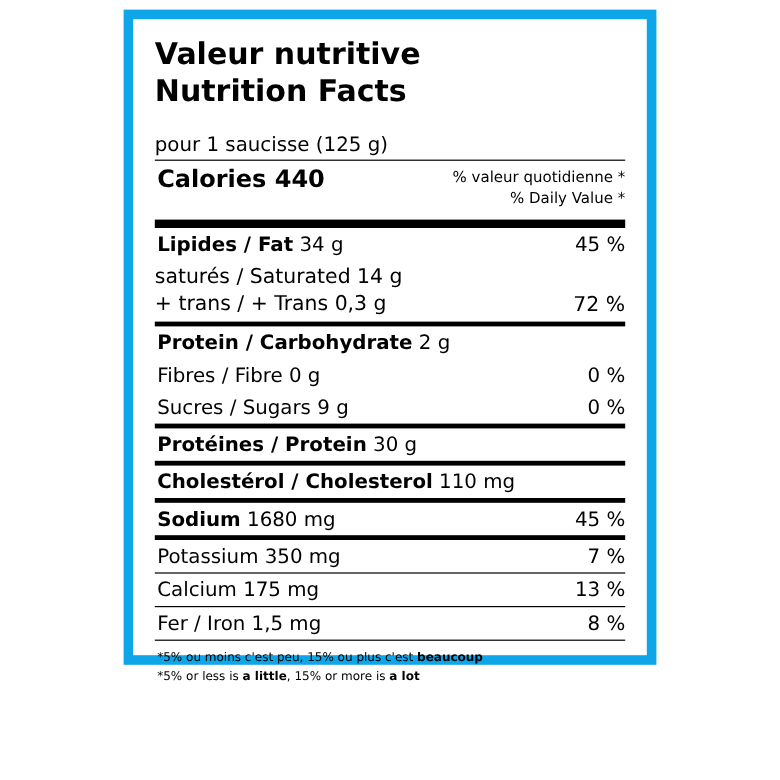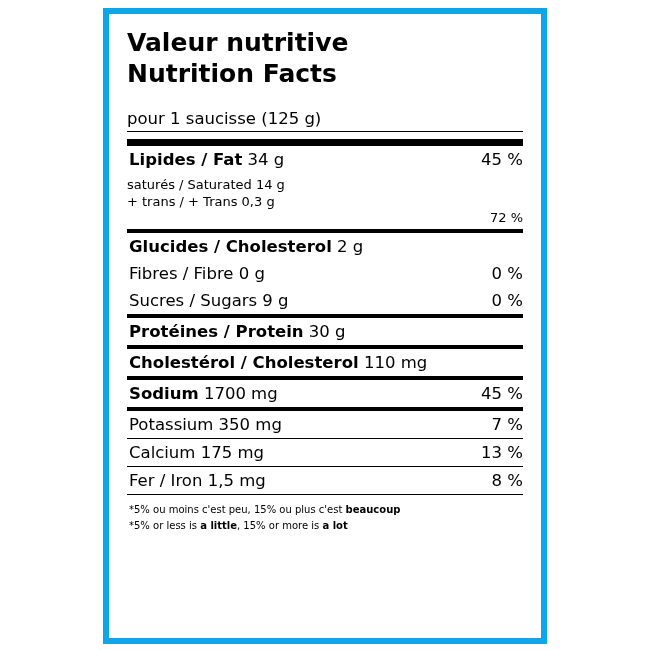--- a/index.html
+++ b/index.html
@@ -12,22 +12,22 @@
     height: 650px;
     font-family: "DejaVu Sans", sans-serif;
     color: #000000;
     overflow: hidden;
   }
   .panel {
     position: absolute;
     left: 103px;
     top: 8px;
     width: 444px;
-    height: 636px;
-    border: 6px solid #0ea5e9;
+    height: 546px;
+    border: 8px solid #0ea5e9;
     box-sizing: border-box;
     background: #ffffff;
     padding: 14px 18px 8px 18px;
   }
   .title-fr {
     font-size: 25px;
     font-weight: bold;
     line-height: 1.22;
     letter-spacing: 0px;
   }
@@ -87,23 +87,22 @@
     line-height: 1.35;
     padding-top: 3px;
   }
   .indent {
     padding-left: 22px;
   }
   .sub-stack {
     display: flex;
     justify-content: space-between;
     align-items: flex-start;
-    font-size: 13px;
+    font-size: 17px;
     padding: 3px 0 4px 0;
-    flex-direction: column;
   }
   .sub-lines div {
     padding: 1px 0;
   }
   .footnote {
     font-size: 10px;
     line-height: 1.6;
     padding-top: 7px;
     padding-left: 2px;
   }
@@ -116,40 +115,47 @@
 
 <div class="panel">
 
   <div class="title-fr">Valeur nutritive</div>
   <div class="title-en">Nutrition Facts</div>
 
   <div class="serving">pour 1 saucisse (125 g)</div>
 
   <div class="rule-thin"></div>
 
+  <div class="calories-row">
+    <div class="calories-label">Calories 440</div>
+    <div class="dv-head">
+      <div>% valeur quotidienne *</div>
+      <div>% Daily Value *</div>
+    </div>
+  </div>
 
   <div class="rule-thick"></div>
 
   <div class="row">
     <div class="left"><span class="bold">Lipides / Fat</span><span> 34 g</span></div>
     <div class="right">45 %</div>
   </div>
 
   <div class="sub-stack">
     <div class="sub-lines">
       <div class="indent">saturés / Saturated 14 g</div>
       <div class="indent">+ trans / + Trans 0,3 g</div>
     </div>
     <div class="right" style="align-self:flex-end;">72 %</div>
   </div>
 
   <div class="rule-med"></div>
 
   <div class="row">
-    <div class="left"><span class="bold">Glucides / Cholesterol</span><span> 2 g</span></div>
+    <div class="left"><span class="bold">Protein / Carbohydrate</span><span> 2 g</span></div>
     <div class="right"></div>
   </div>
 
   <div class="row">
     <div class="left indent">Fibres / Fibre 0 g</div>
     <div class="right">0 %</div>
   </div>
 
   <div class="row">
     <div class="left indent">Sucres / Sugars 9 g</div>
@@ -166,21 +172,21 @@
   <div class="rule-med"></div>
 
   <div class="row">
     <div class="left"><span class="bold">Cholestérol / Cholesterol</span><span> 110 mg</span></div>
     <div class="right"></div>
   </div>
 
   <div class="rule-med"></div>
 
   <div class="row">
-    <div class="left"><span class="bold">Sodium</span><span> 1700 mg</span></div>
+    <div class="left"><span class="bold">Sodium</span><span> 1680 mg</span></div>
     <div class="right">45 %</div>
   </div>
 
   <div class="rule-med"></div>
 
   <div class="row">
     <div class="left">Potassium 350 mg</div>
     <div class="right">7 %</div>
   </div>
 

